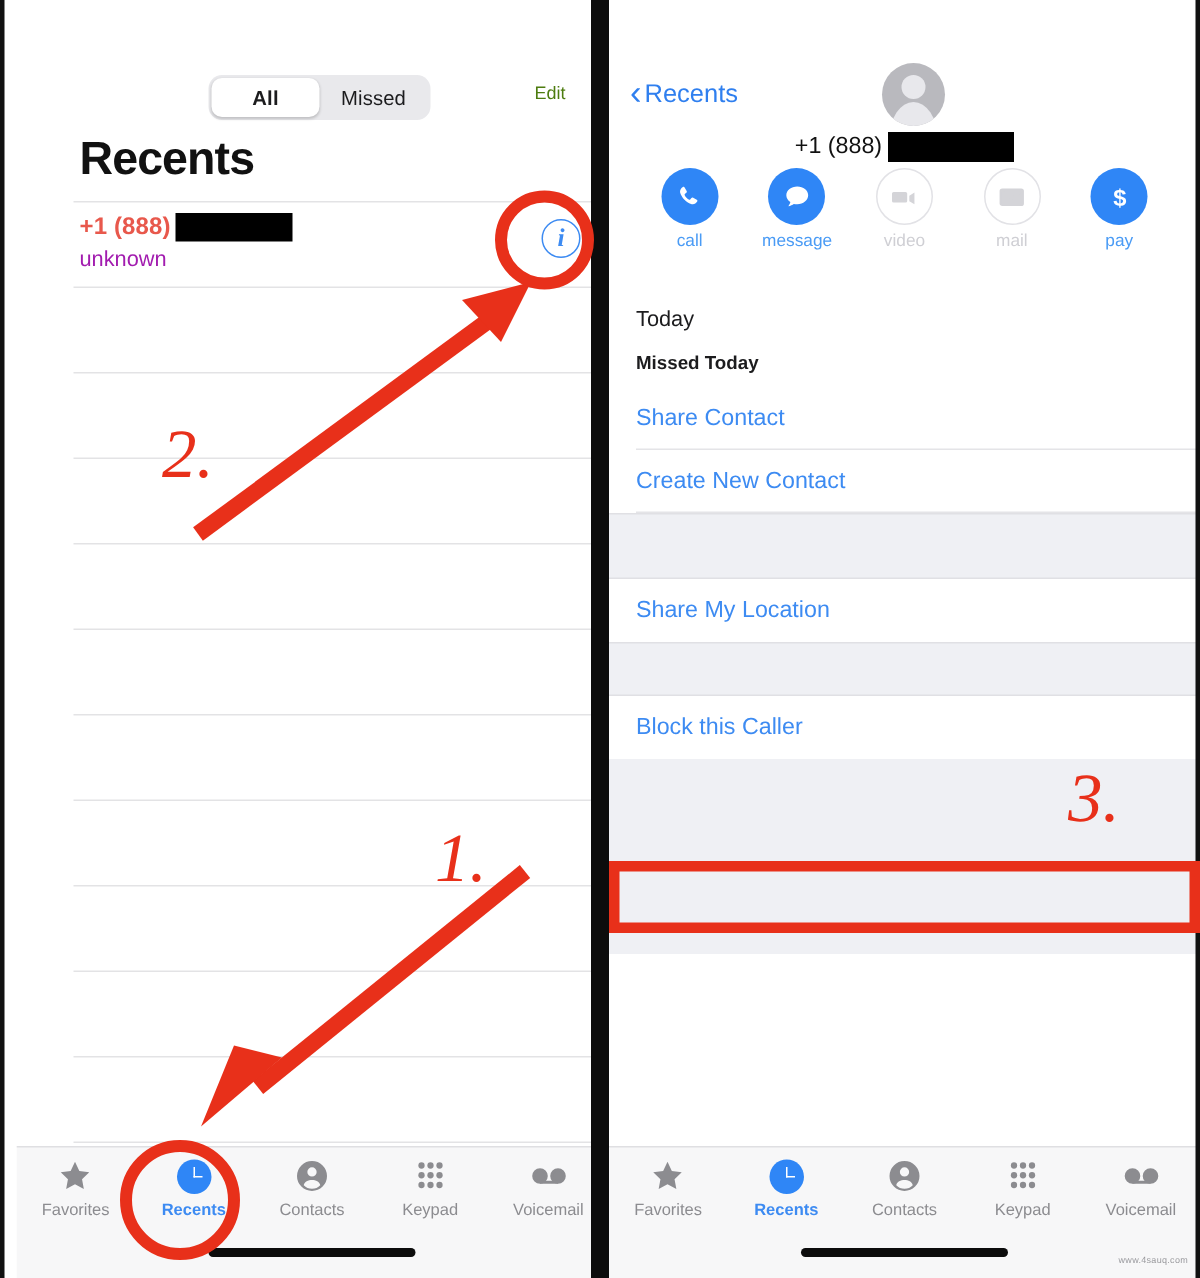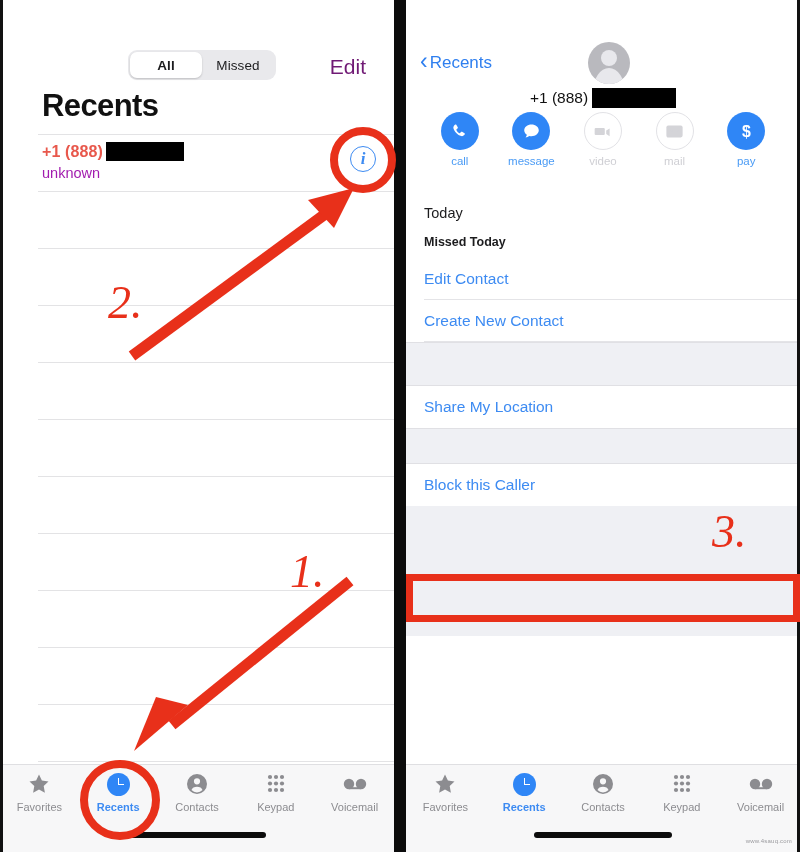--- a/index.html
+++ b/index.html
@@ -7,36 +7,36 @@
   html,body{ background:#ffffff; }
   body{
     width:800px; height:852px; position:relative; overflow:hidden;
     font-family:"Liberation Sans","DejaVu Sans",sans-serif;
     -webkit-font-smoothing:antialiased;
   }
   .stage{ position:absolute; inset:0; }
 
   
   .panel{ position:absolute; top:0; bottom:0; background:#ffffff; overflow:hidden; }
-  #panel-left{ left:0; width:394px;text-decoration:underline; }
+  #panel-left{ left:11px; width:394px;text-decoration:underline; }
   #panel-right{ left:406px; width:394px; }
   .panel-divider{
     position:absolute; left:394px; top:0; width:12px; height:852px;
     background:#0c0c0c; z-index:30;
   }
   .edge-left{ position:absolute; left:0; top:0; width:3px; height:852px; background:#111; z-index:31;}
   .edge-right{ position:absolute; right:0; top:0; width:3px; height:852px; background:#111; z-index:31;}
 
   
   .seg-wrap{ position:absolute; top:50px; left:128px; width:148px; height:30px;
     background:#e9e9ec; border-radius:9px; padding:2px; display:flex; }
   .seg{ flex:1; display:flex; align-items:center; justify-content:center;
     font-size:13.5px; color:#1c1c1e; border-radius:7px; font-weight:500; letter-spacing:.1px;}
   .seg.active{ background:#ffffff; box-shadow:0 1px 2px rgba(0,0,0,.18); font-weight:600;}
-  .edit-btn{ position:absolute; top:55px; right:28px; font-size:21px; color:#701a75;margin-left:28px; }
+  .edit-btn{ position:absolute; top:55px; right:28px; font-size:12px; color:#4d7c0f;margin-left:28px; }
 
   .big-title{ position:absolute; top:88px; left:42px;
     font-size:31px; font-weight:700; color:#111; letter-spacing:-.6px; }
 
   .row-lines{ position:absolute; left:38px; right:0; top:130px; }
   .hline{ position:absolute; left:0; right:0; height:1px; background:#e3e3e5; }
 
   .call-row{ position:absolute; top:142px; left:42px; }
   .call-num{ font-size:16px; font-weight:700; color:#e8584c; letter-spacing:.1px;
     display:flex; align-items:center; gap:3px;}
@@ -273,21 +273,21 @@
       </div>
       <div class="alabel">pay</div>
     </div>
   </div>
 
   <div class="today-lbl">Today</div>
   <div class="missed-lbl">Missed Today</div>
 
   <div class="list" style="top:258px;">
     <div class="li">
-      <span>Edit Contact</span>
+      <span>Share Contact</span>
         <div class="sep"></div>
     </div>
     <div class="li">
       <span>Create New Contact</span>
         <div class="sep"></div>
     </div>
     <div class="gap-band tall"></div>
     <div class="li">
       <span>Share My Location</span>
     </div>

